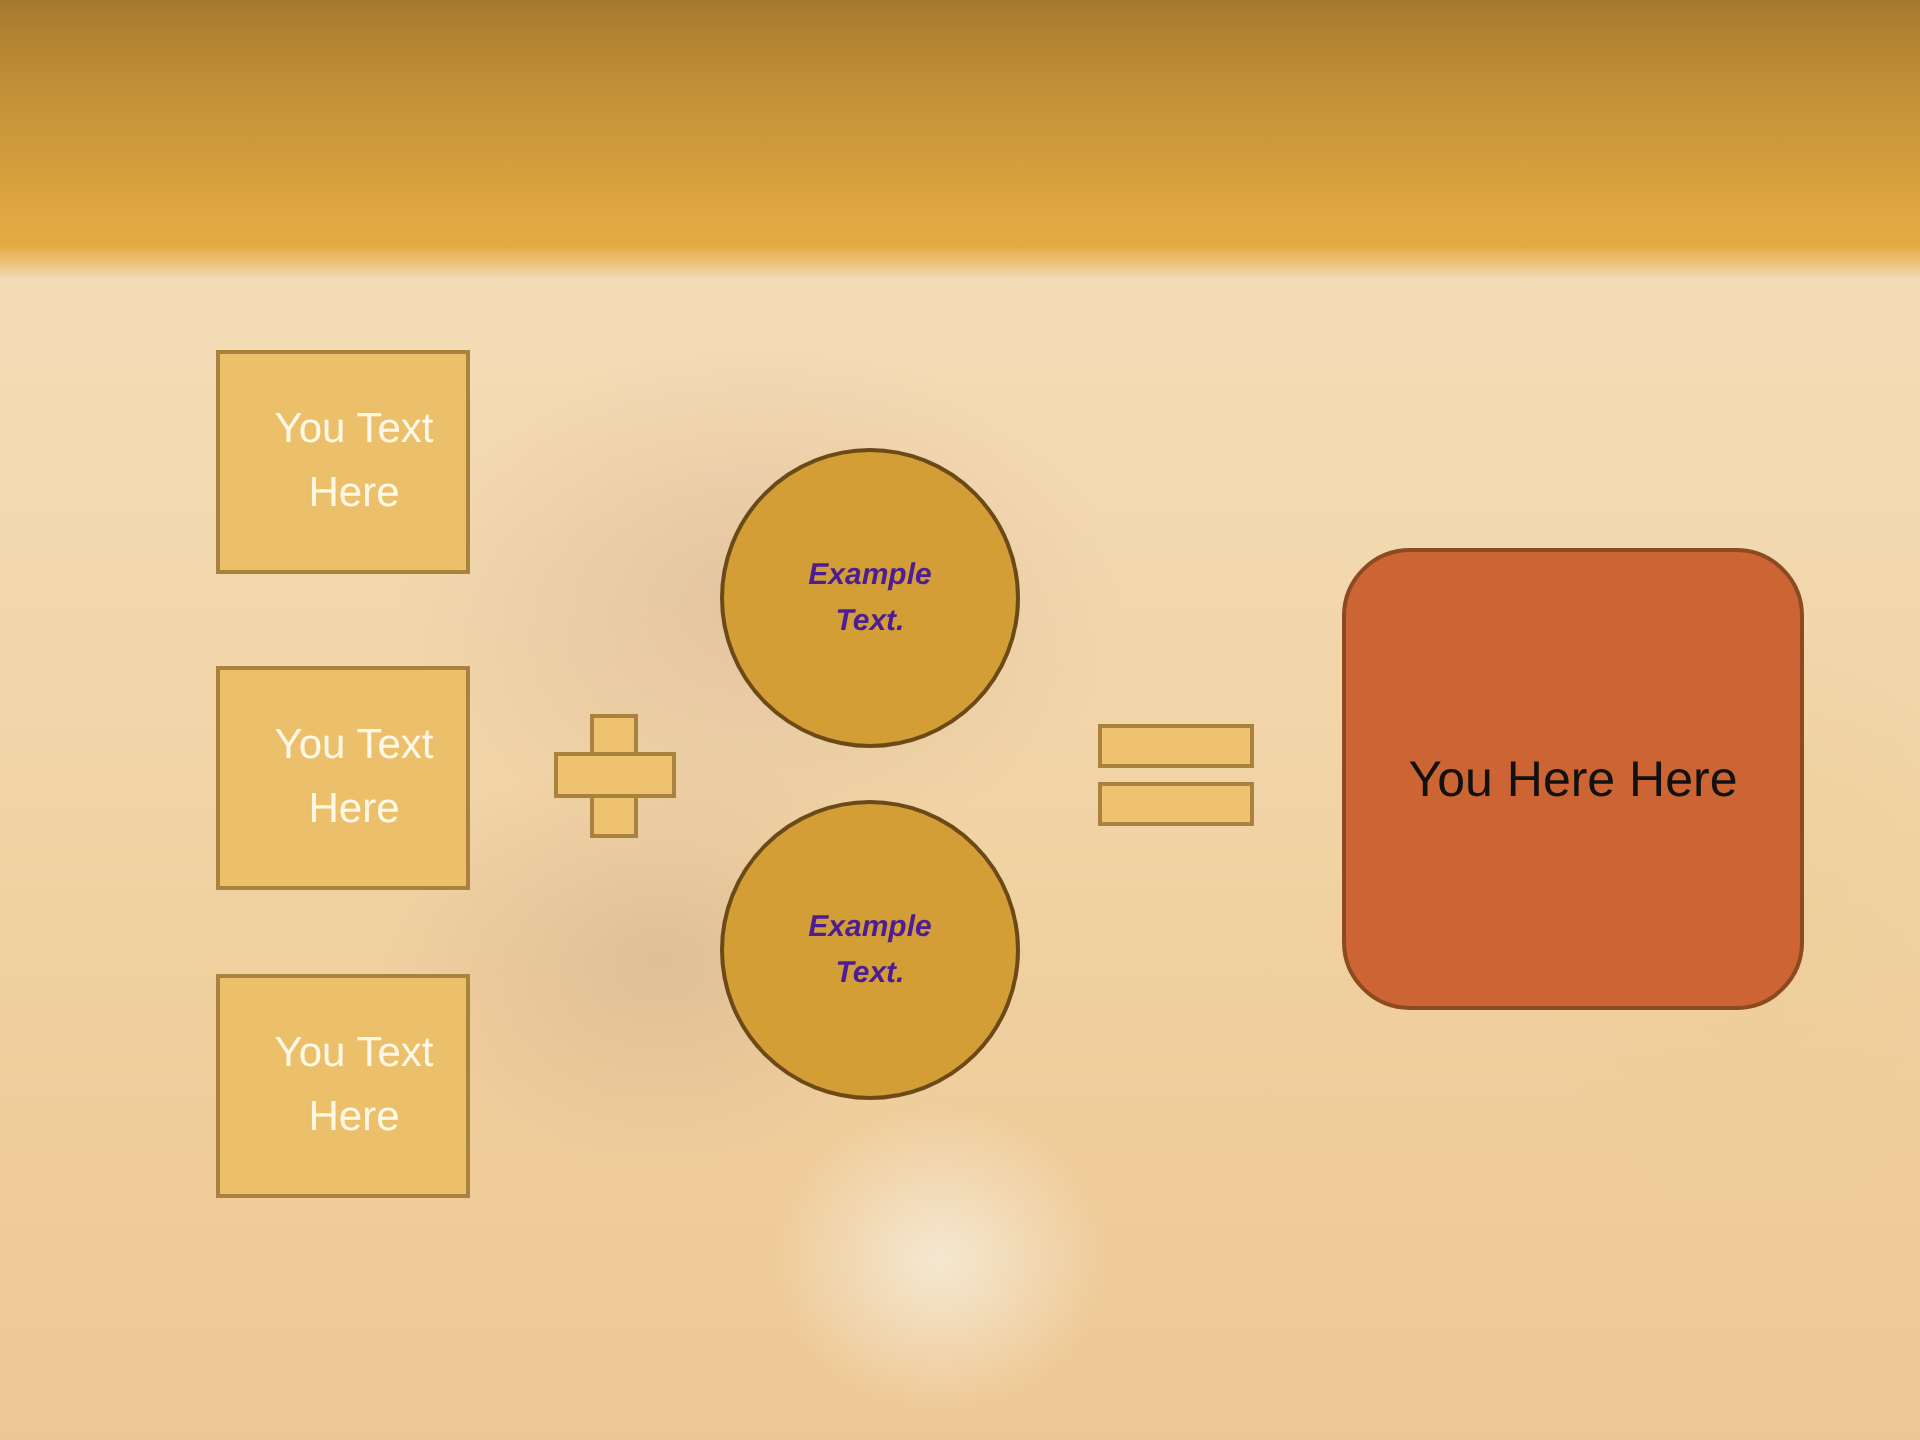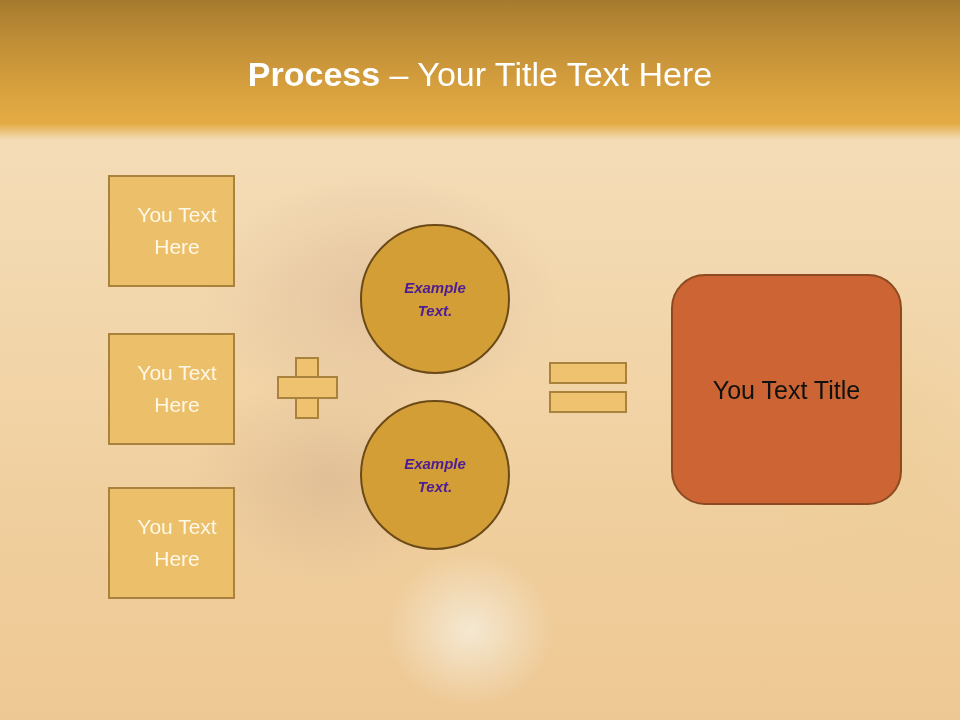--- a/index.html
+++ b/index.html
@@ -58,23 +58,20 @@
     display: flex; align-items: center; justify-content: center; text-align: center;
     color: #111111; font-size: 25px; line-height: 32px;
   }
 </style>
 </head>
 <body>
 
 <div class="slide">
   <div class="title-band"></div>
 
-  <div class="title">
-    <span class="bold">Process</span><span> – Your Title Text Here</span>
-  </div>
 
   <div class="left-box" style="top:175px;">
     <div>
       <div>You Text</div>
       <div>Here</div>
     </div>
   </div>
   <div class="left-box" style="top:333px;">
     <div>
       <div>You Text</div>
@@ -106,15 +103,15 @@
       <div>Text.</div>
     </div>
   </div>
 
   <div>
     <div class="eq-bar" style="top:362px;"></div>
     <div class="eq-bar" style="top:391px;"></div>
   </div>
 
   <div class="result-box">
-    <span>You Text Title</span>
+    <span>You Here Here</span>
   </div>
 </div>
 
 </body></html>

